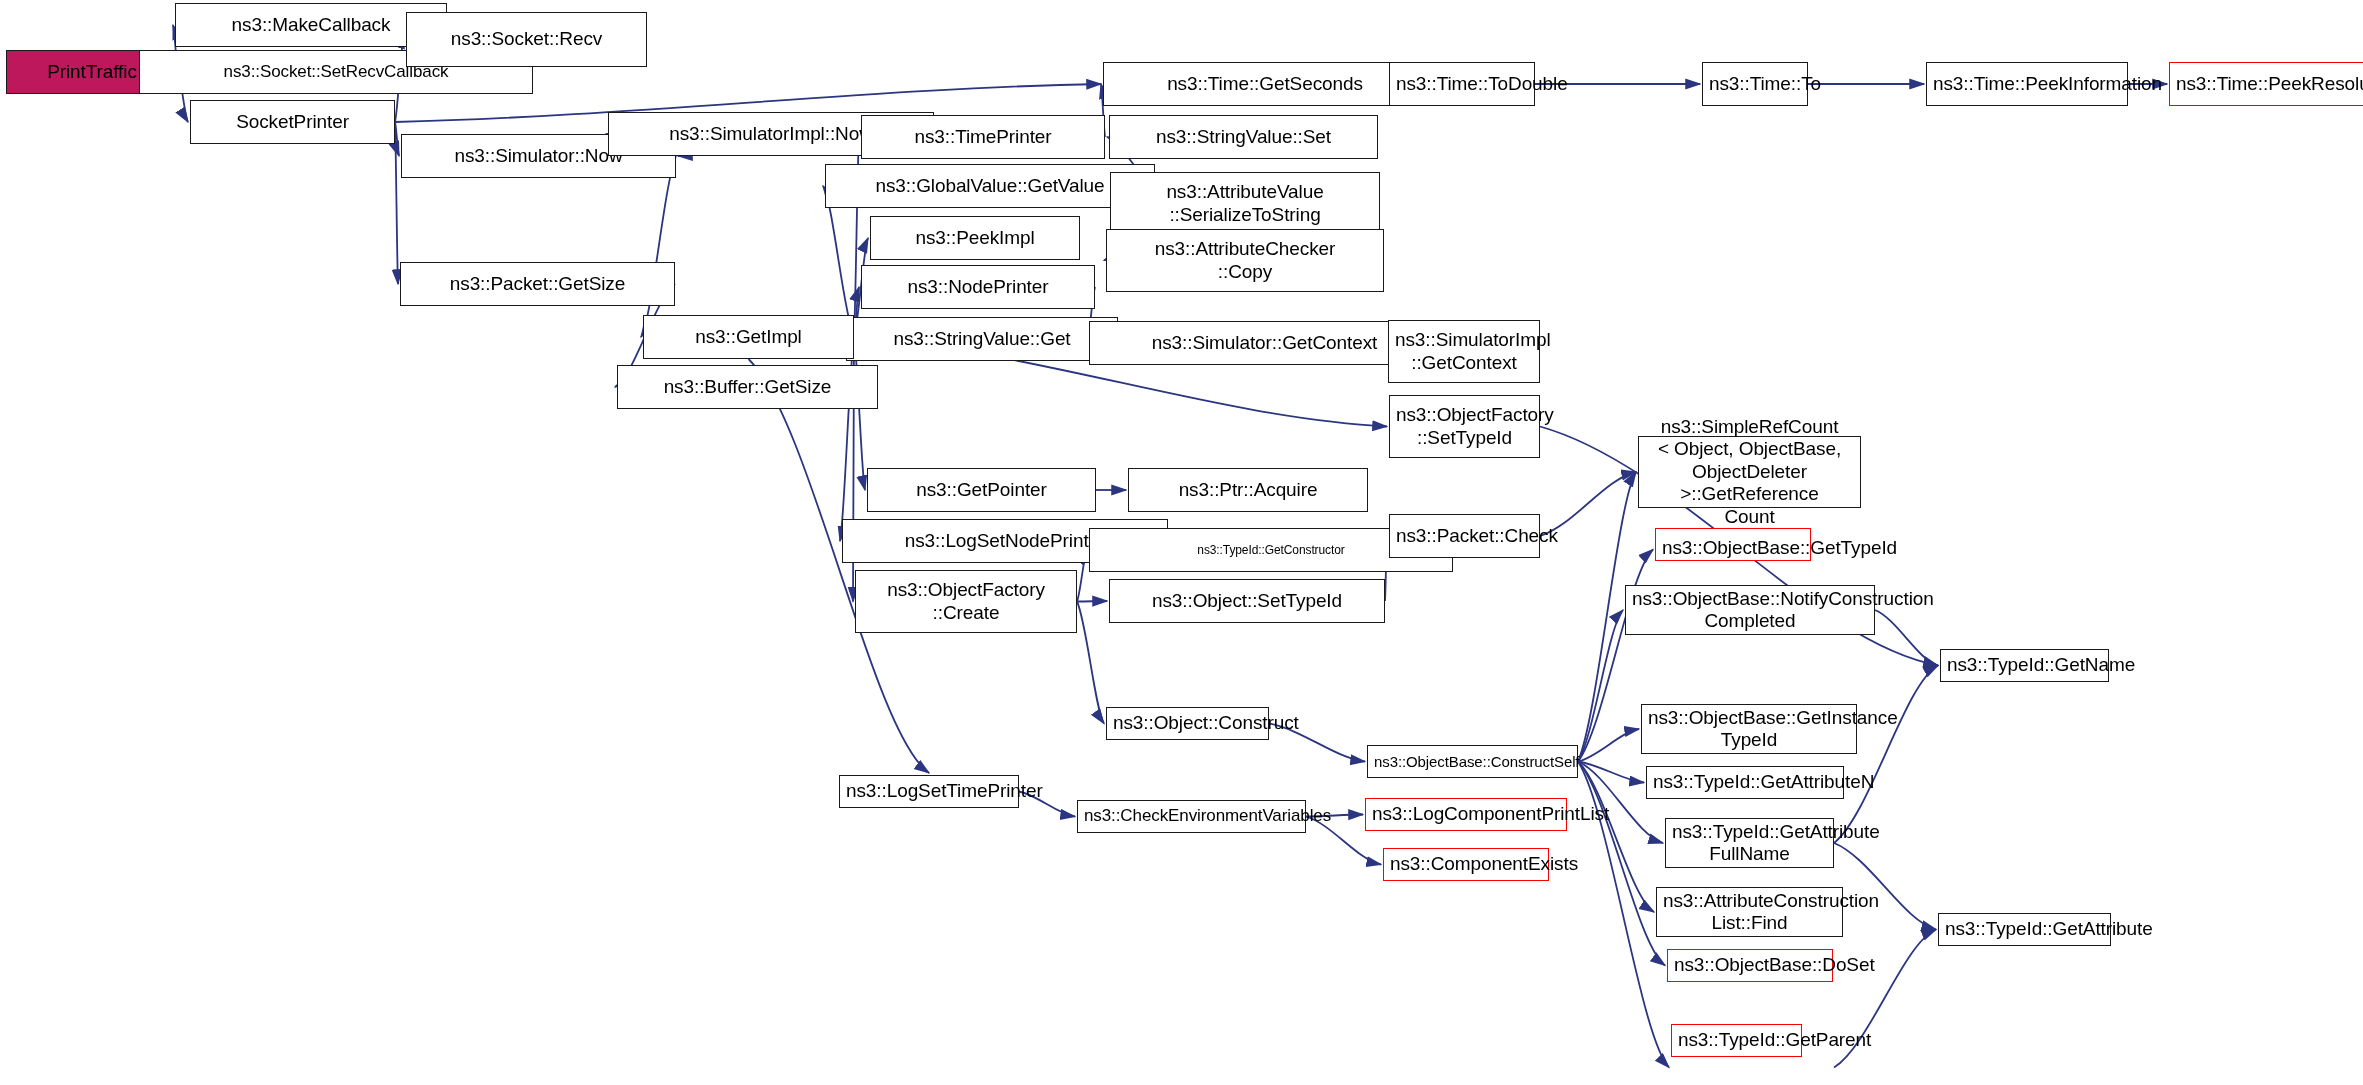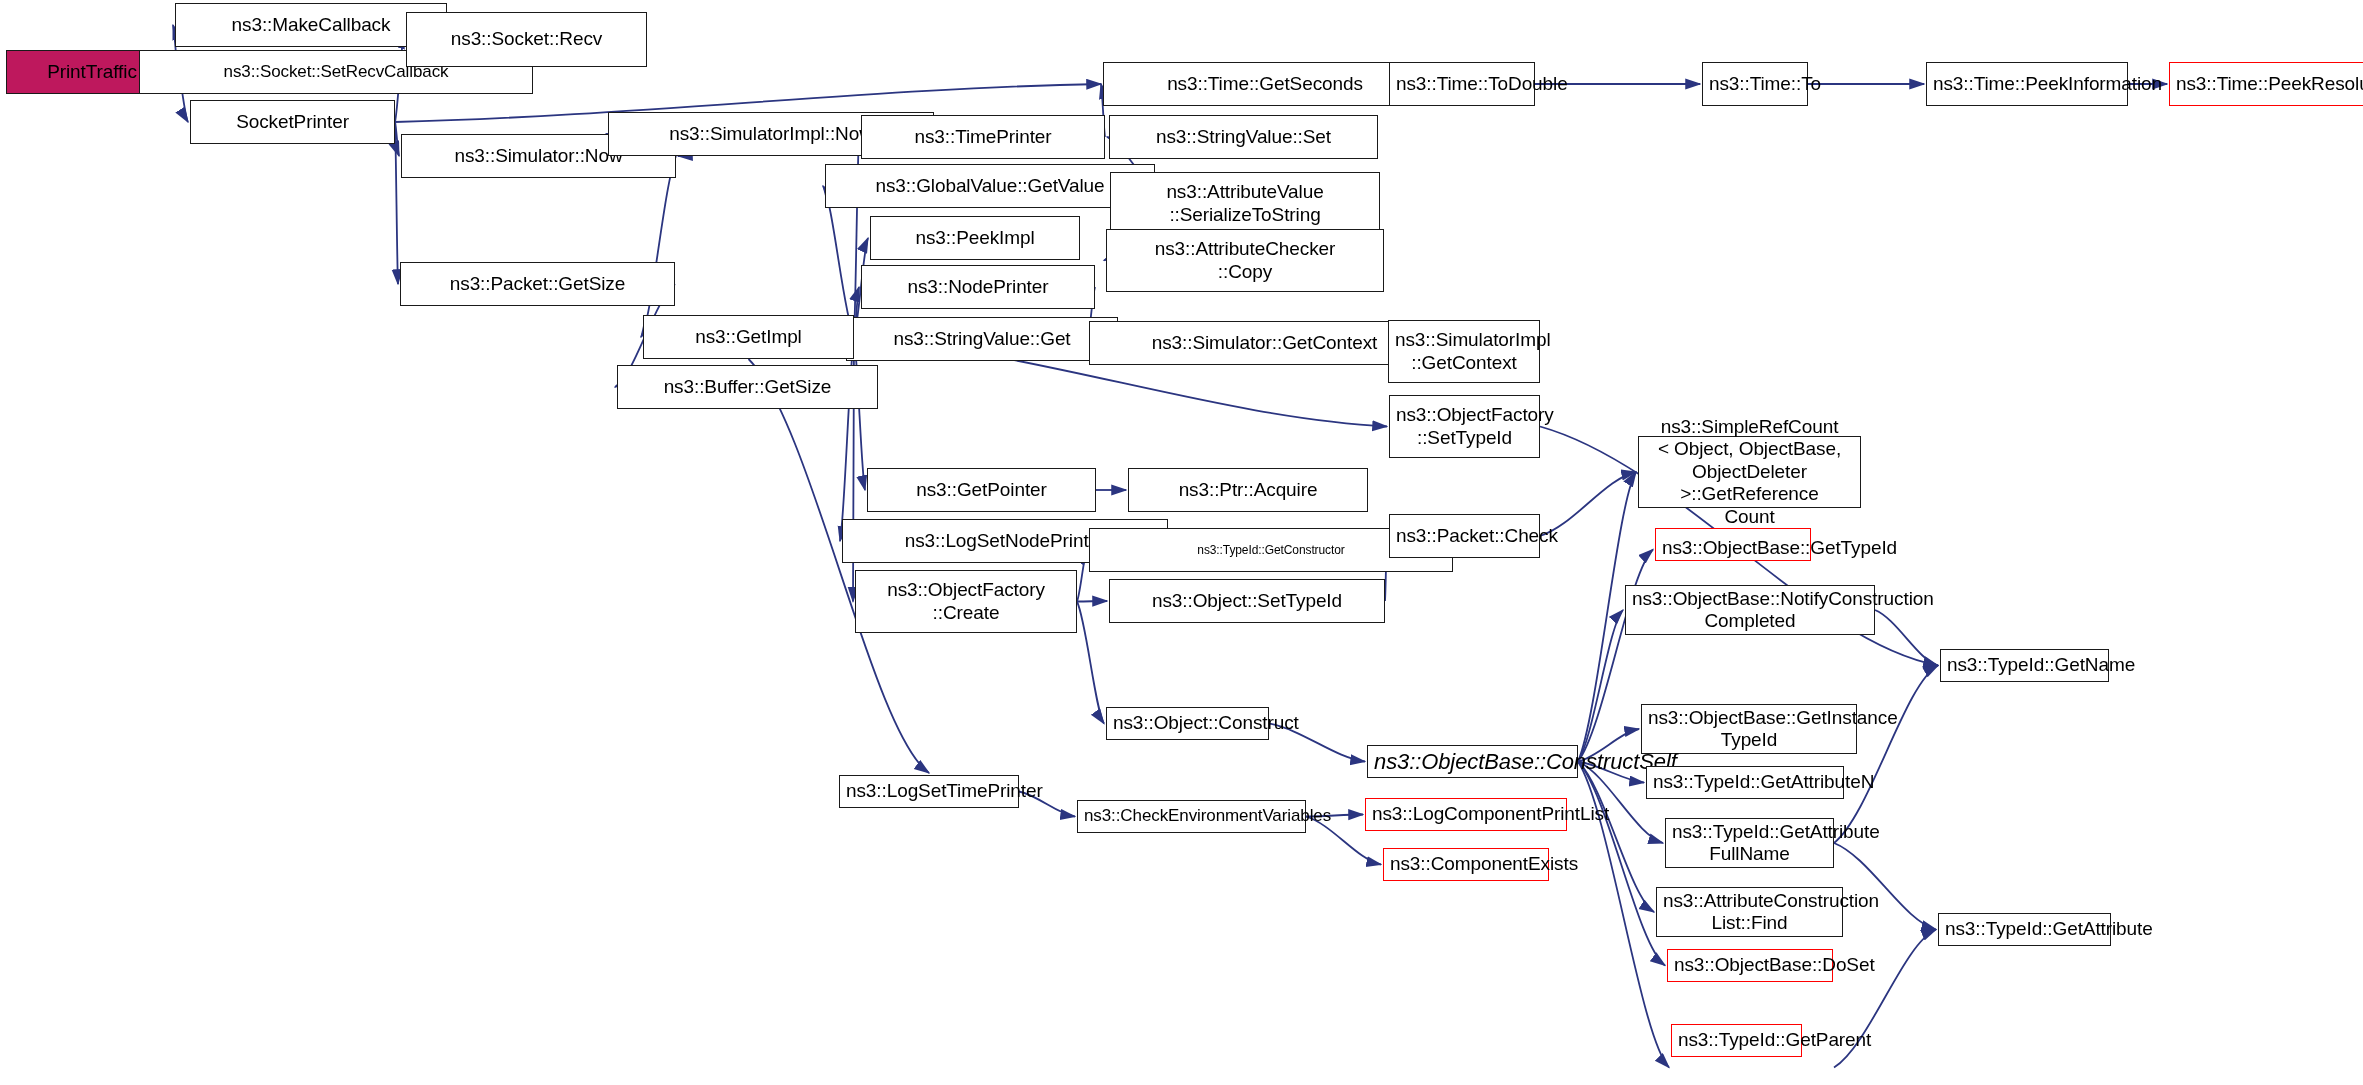--- a/index.html
+++ b/index.html
@@ -161,21 +161,21 @@
 &lt; Object, ObjectBase,
 ObjectDeleter &gt;::GetReference
 Count</span></div>
       <div class="node red" style="left: 1655px; top: 528px; width: 156px; height: 33px; align-items: flex-end;"><span class="lbl">ns3::ObjectBase::GetTypeId</span></div>
       <div class="node" style="left: 1625px; top: 585px; width: 250px; height: 50px;"><span class="lbl">ns3::ObjectBase::NotifyConstruction
 Completed</span></div>
       <div class="node" style="left: 1940px; top: 649px; width: 169px; height: 33px;"><span class="lbl">ns3::TypeId::GetName</span></div>
       <div class="node" style="left: 1106px; top: 707px; width: 163px; height: 33px;"><span class="lbl">ns3::Object::Construct</span></div>
       <div class="node" style="left: 1641px; top: 704px; width: 216px; height: 50px;"><span class="lbl">ns3::ObjectBase::GetInstance
 TypeId</span></div>
-      <div class="node" style="left: 1367px; top: 745px; width: 211px; height: 33px;"><span class="lbl" style="font-size: 22px; font-style: italic;">ns3::ObjectBase::ConstructSelf</span></div>
+      <div class="node" style="left: 1367px; top: 745px; width: 211px; height: 33px;"><span class="lbl" style="font-size: 15px;">ns3::ObjectBase::ConstructSelf</span></div>
       <div class="node" style="left: 1646px; top: 766px; width: 198px; height: 33px;"><span class="lbl">ns3::TypeId::GetAttributeN</span></div>
       <div class="node" style="left: 839px; top: 775px; width: 180px; height: 33px;"><span class="lbl">ns3::LogSetTimePrinter</span></div>
       <div class="node" style="left: 1665px; top: 818px; width: 169px; height: 50px;"><span class="lbl">ns3::TypeId::GetAttribute
 FullName</span></div>
       <div class="node" style="left: 1077px; top: 800px; width: 229px; height: 33px; text-align: right;"><span class="lbl" style="font-size: 17px;">ns3::CheckEnvironmentVariables</span></div>
       <div class="node red" style="left: 1365px; top: 798px; width: 202px; height: 33px;"><span class="lbl">ns3::LogComponentPrintList</span></div>
       <div class="node red" style="left: 1383px; top: 848px; width: 166px; height: 33px;"><span class="lbl">ns3::ComponentExists</span></div>
       <div class="node" style="left: 1656px; top: 887px; width: 187px; height: 50px;"><span class="lbl">ns3::AttributeConstruction
 List::Find</span></div>
       <div class="node" style="left: 1938px; top: 913px; width: 173px; height: 33px;"><span class="lbl">ns3::TypeId::GetAttribute</span></div>

